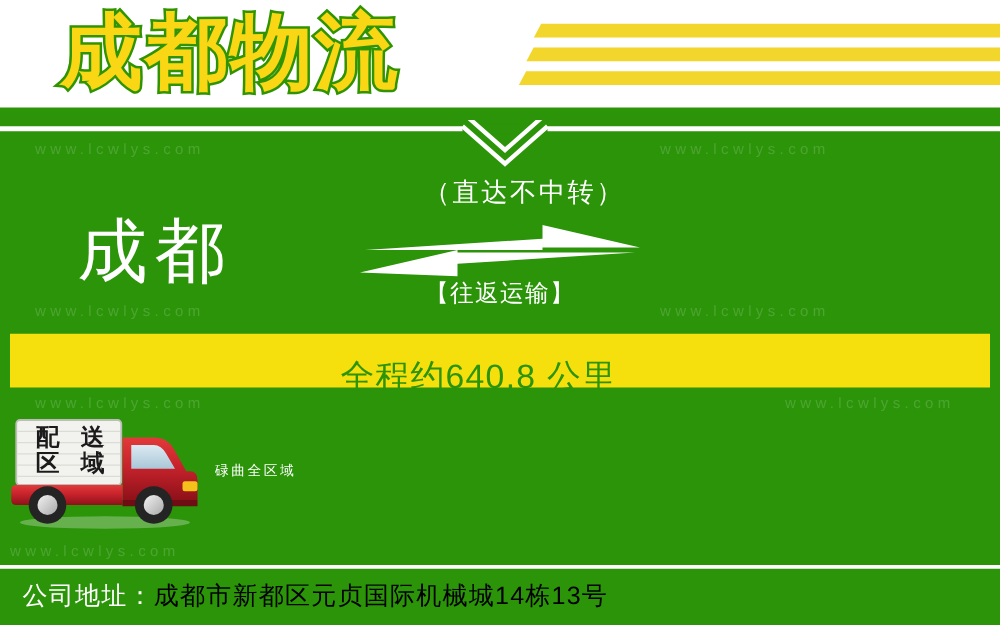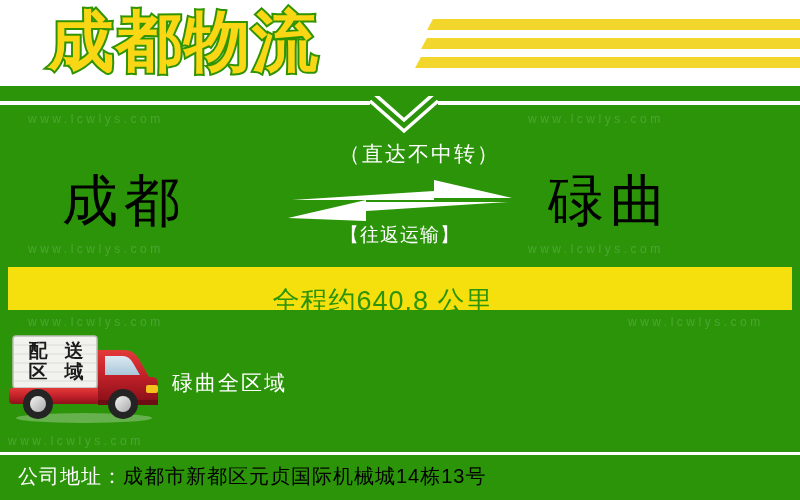--- a/index.html
+++ b/index.html
@@ -62,21 +62,21 @@
   }
   #chev-wrap svg { display:block; }
   #sep-mask {
     position:absolute; left:370px; top:99px; width:68px; height:8px;
     background:#2b9409;
   }
 
   
   .city {
     position:absolute;
-    color:#000000;
+    color:#ffffff;
     font-size:56px;
     font-weight:normal;
     letter-spacing:6px;
     white-space:nowrap;
     line-height:1;
   }
   #city-from { left:62px; top:173px; }
   #city-to   { left:548px; top:173px; }
 
   
@@ -106,21 +106,21 @@
     letter-spacing:1px;
     white-space:nowrap;
     margin-top:24px;
   }
   #infobar .gap { display:inline-block; width:34px; }
 
   
   #truck { position:absolute; left:6px; top:330px; width:160px; height:100px; }
   #coverage {
     position:absolute; left:172px; top:369px;
-    color:#ffffff; font-size:21px; letter-spacing:2px;
+    color:#ffffff; font-size:11px; letter-spacing:2px;
   }
 
   
   #bottom-rule {
     position:absolute; left:0; top:452px; width:800px; height:3px;
     background:#ffffff;
   }
   #addr {
     position:absolute; left:18px; top:463px;
     font-size:20px; letter-spacing:1px; white-space:nowrap;
@@ -151,21 +151,20 @@
   <div id="sep"></div>
   <div id="sep-mask"></div>
   <div id="chev-wrap">
     <svg width="72" height="40" viewBox="0 0 72 40">
       <polyline points="2,5 36,35 70,5" fill="none" stroke="#ffffff" stroke-width="3.5"></polyline>
       <polyline points="2,-6 36,24 70,-6" fill="none" stroke="#ffffff" stroke-width="3.5"></polyline>
     </svg>
   </div>
 
   <div class="city" id="city-from">成都</div>
-  <div class="city" id="city-to">碌曲</div>
 
   <div id="note-direct">（直达不中转）</div>
 
   <div id="arrow-wrap">
     <svg width="232" height="45" viewBox="0 0 232 45">
 
       <polygon points="8,22 150,13 150,2 228,20 150,20 150,22" fill="#ffffff"></polygon>
 
       <polygon points="224,24 82,24 82,22 4,40 82,43 82,33" fill="#ffffff"></polygon>
     </svg>

